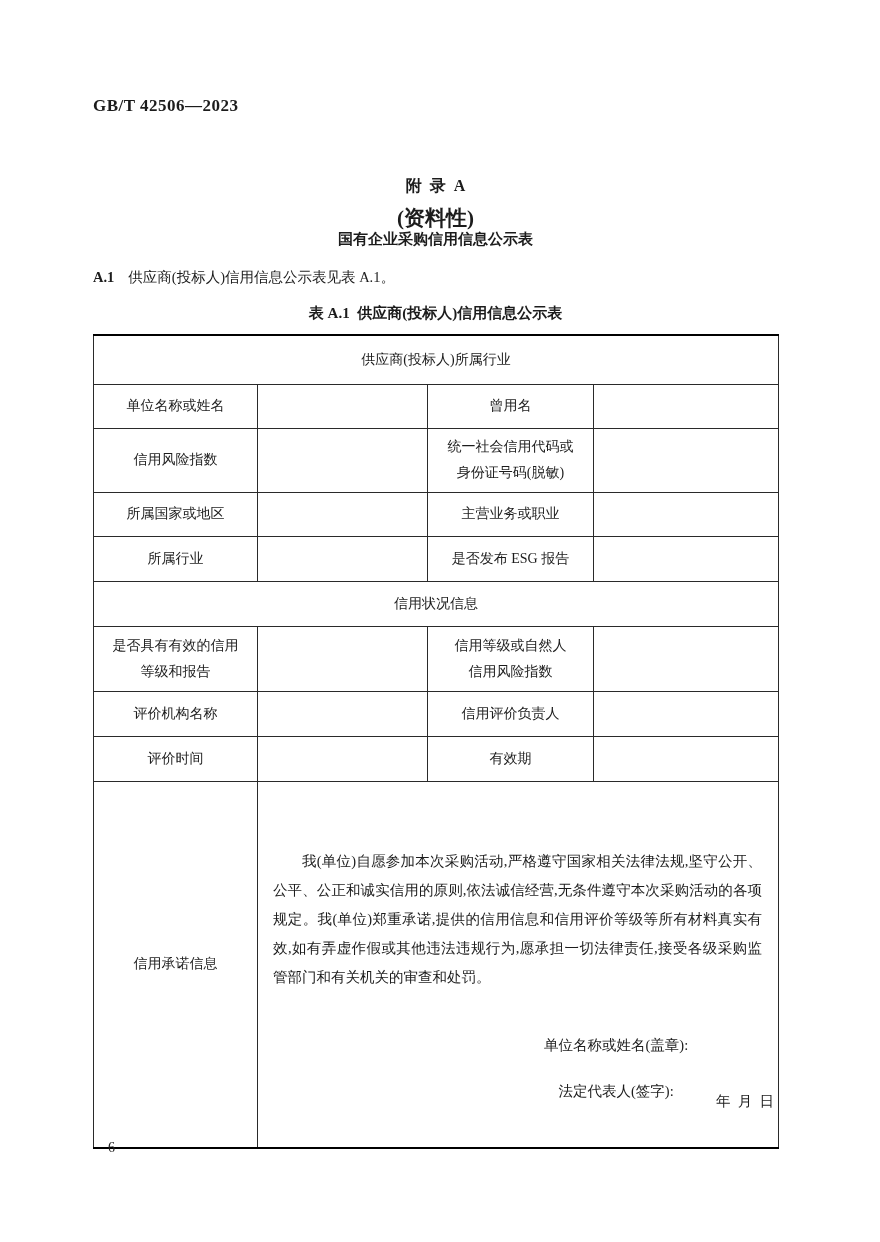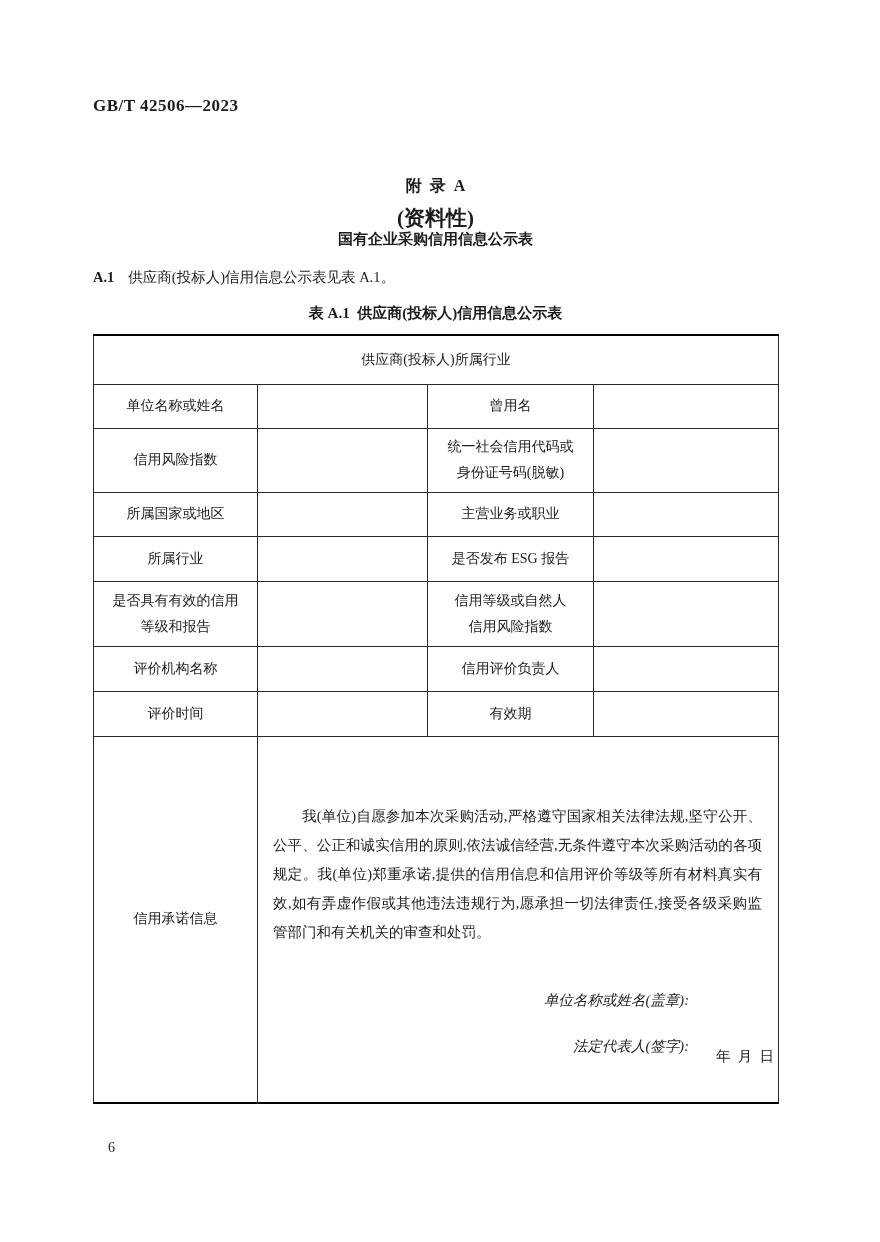--- a/index.html
+++ b/index.html
@@ -52,21 +52,21 @@
 
   td.commit-cell { vertical-align: top; text-align: left; white-space: normal; }
   .commit-inner { position: relative; height: 313px; width: 100%; }
   .commit-para {
     padding: 13px 16px 0 15px;
     text-indent: 2em; text-align: justify;
     font-size: 14.5px; line-height: 29px;
   }
   .sig-block {
     position: absolute; left: 286px; top: 203px;
-    font-size: 14.5px; line-height: 23px; text-align: right; font-style: italic;
+    font-size: 14.5px; line-height: 23px; text-align: center;
   }
   .date-line {
     position: absolute; right: 4px; top: 280px;
     font-size: 14.5px; white-space: pre;
   }
 
   .page-number { left: 108px; top: 1140px; font-size: 14px; }
 </style>
 </head>
 <body>
@@ -116,20 +116,23 @@
         <td class="value-cell"></td>
         <td>主营业务或职业</td>
         <td class="value-cell"></td>
       </tr>
       <tr class="h45">
         <td>所属行业</td>
         <td class="value-cell"></td>
         <td>是否发布 ESG 报告</td>
         <td class="value-cell"></td>
       </tr>
+      <tr class="h45">
+        <td colspan="4" class="section-cell">信用状况信息</td>
+      </tr>
       <tr class="h65">
         <td>是否具有有效的信用
 等级和报告</td>
         <td class="value-cell"></td>
         <td>信用等级或自然人
 信用风险指数</td>
         <td class="value-cell"></td>
       </tr>
       <tr class="h45">
         <td>评价机构名称</td>

